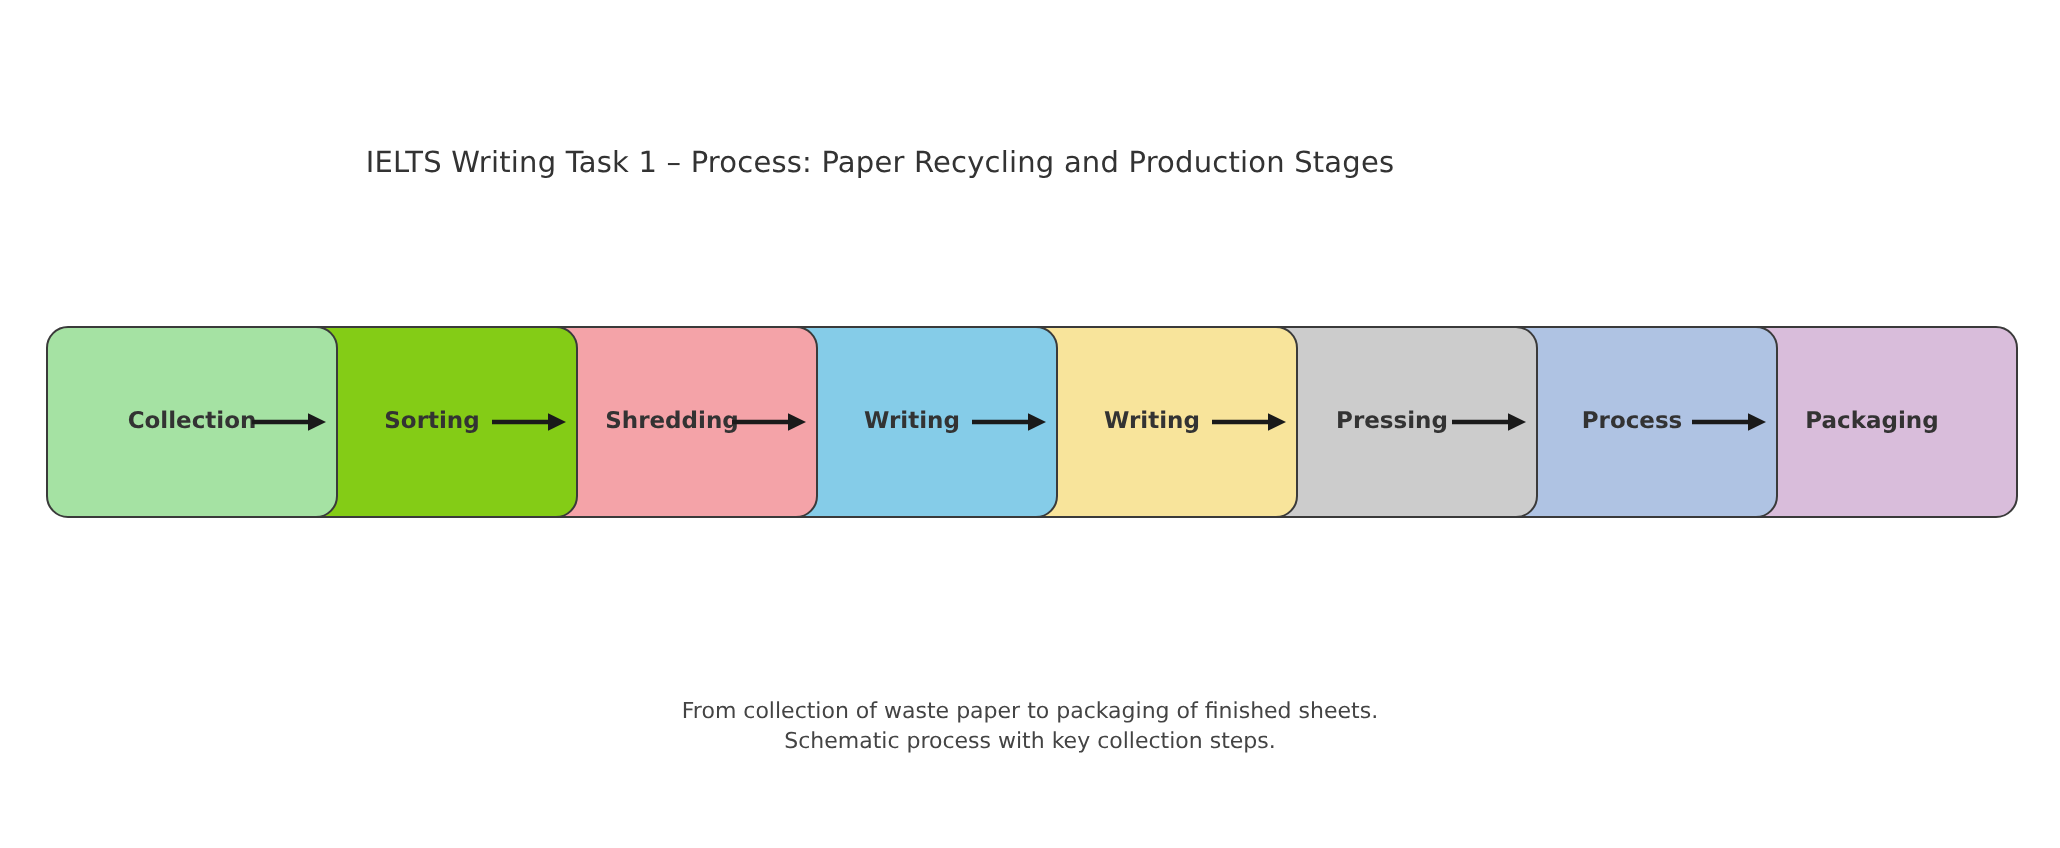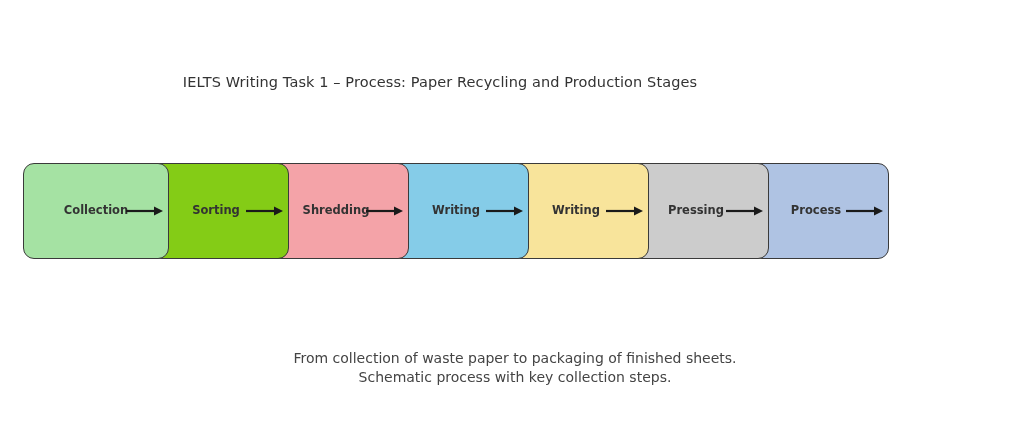--- a/index.html
+++ b/index.html
@@ -79,21 +79,21 @@
     overflow: visible;
   }
 
   
   #caption {
     position: absolute;
     top: 349px;
     left: 0;
     width: 1030px;
     text-align: center;
-    font-size: 14px;
+    font-size: 11px;
     color: #444444;
     line-height: 1.35;
   }
   #caption .cap-line {
     display: block;
     white-space: nowrap;
   }
 </style>
 </head>
 <body>
@@ -116,20 +116,23 @@
         <span class="stage-label" style="color: rgb(51, 51, 51);">Writing</span>
       </div>
       <div class="stage-box" style="left: 480px; width: 146px; background: rgb(248, 228, 155); border-color: rgb(58, 58, 58); z-index: 6;">
         <span class="stage-label" style="color: rgb(51, 51, 51);">Writing</span>
       </div>
       <div class="stage-box" style="left: 600px; width: 146px; background: rgb(204, 204, 204); border-color: rgb(58, 58, 58); z-index: 5;">
         <span class="stage-label" style="color: rgb(51, 51, 51);">Pressing</span>
       </div>
       <div class="stage-box" style="left: 720px; width: 146px; background: rgb(175, 195, 227); border-color: rgb(58, 58, 58); z-index: 4;">
         <span class="stage-label" style="color: rgb(51, 51, 51);">Process</span>
+      </div>
+      <div class="stage-box" style="left: 840px; width: 146px; background: rgb(217, 189, 219); border-color: rgb(58, 58, 58); z-index: 3;">
+        <span class="stage-label" style="color: rgb(51, 51, 51);">Packaging</span>
       </div>
       <div class="flow-arrow" style="left: 103px; z-index: 50;">
         <svg viewBox="0 0 38 12" xmlns="http://www.w3.org/2000/svg">
           <line x1="0" y1="6" x2="29" y2="6" stroke="#1a1a1a" stroke-width="2.2"></line>
           <path d="M28 1.6 L37 6 L28 10.4 Z" fill="#1a1a1a"></path>
         </svg>
       </div>
       <div class="flow-arrow" style="left: 223px; z-index: 50;">
         <svg viewBox="0 0 38 12" xmlns="http://www.w3.org/2000/svg">
           <line x1="0" y1="6" x2="29" y2="6" stroke="#1a1a1a" stroke-width="2.2"></line>

